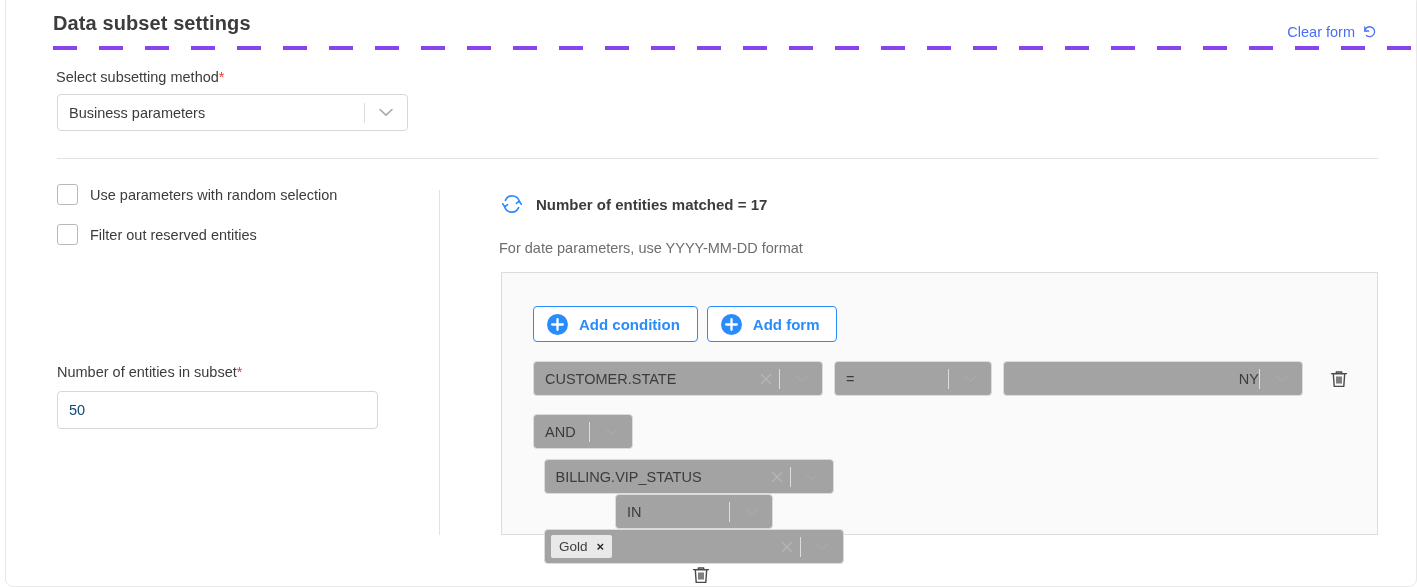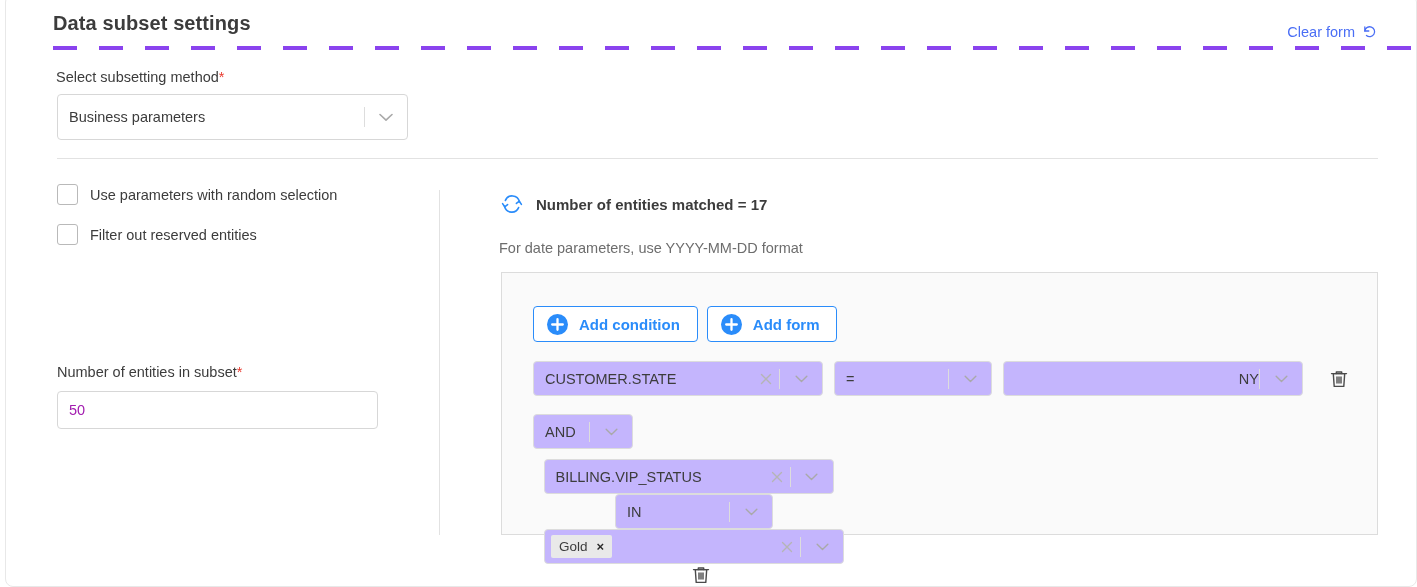--- a/index.html
+++ b/index.html
@@ -46,21 +46,21 @@
   .lbl {
     position: absolute;
     font-size: 14.5px; color: #3c3c3c;
   }
   .req { color: #e8392e; }
 
   .lbl-method { left: 50px; top: 74px; }
 
   .sel-method {
     position: absolute; left: 51px; top: 99px;
-    width: 351px; height: 46px;
+    width: 351px; height: 37px;
     border: 1px solid #d7d7d7; border-radius: 4px;
     background: #fff; display: flex; align-items: center;
   }
   .sel-method .val {
     padding-left: 11px; font-size: 14.5px; color: #3c3c3c; flex: 1;
   }
   .sel-sep { width: 1px; height: 20px; background: #dddddd; }
   .chev {
     width: 42px; display: flex; align-items: center; justify-content: center;
   }
@@ -86,21 +86,21 @@
 
   .lbl-count { left: 51px; top: 369px; }
 
   .num-input {
     position: absolute; left: 51px; top: 396px;
     width: 321px; height: 38px;
     border: 1px solid #d7d7d7; border-radius: 4px;
     background: #fff; display: flex; align-items: center;
   }
   .num-input .val {
-    padding-left: 11px; font-size: 14.5px; color: #a21caf;
+    padding-left: 11px; font-size: 14.5px; color: #0c4a6e;
   }
 
   .v-rule {
     position: absolute; left: 433px; top: 195px;
     width: 1px; height: 345px; background: #e2e2e2;
   }
 
   
   .matched {
     position: absolute; left: 494px; top: 197px;
@@ -134,21 +134,21 @@
   .abtn .plus { display:block; width: 21px; height: 21px; }
   .abtn .t { font-size: 15px; font-weight: bold; color: #2a8cfa; }
 
   
   .cond { position: absolute; display: flex; align-items: center; }
   .cond.c1 { left: 31px; top: 88px; }
   .cond.c2 { left: 31px; top: 186px; flex-direction: column; }
   .oprow  { position: absolute; left: 31px; top: 141px; }
 
   .fld {
-    height: 35px; background: #c4b5fd;
+    height: 35px; background: #a3a3a3;
     border: 1px solid #dcdcdc; border-radius: 4px;
     display: flex; align-items: center;
   }
   .fld .txt {
     padding-left: 11px; font-size: 14.5px; color: #3c3c3c;
     flex: 1; white-space: nowrap; overflow: hidden;
   }
   .fld .clr {
     width: 26px; display: flex; align-items: center; justify-content: center;
     cursor: pointer;

